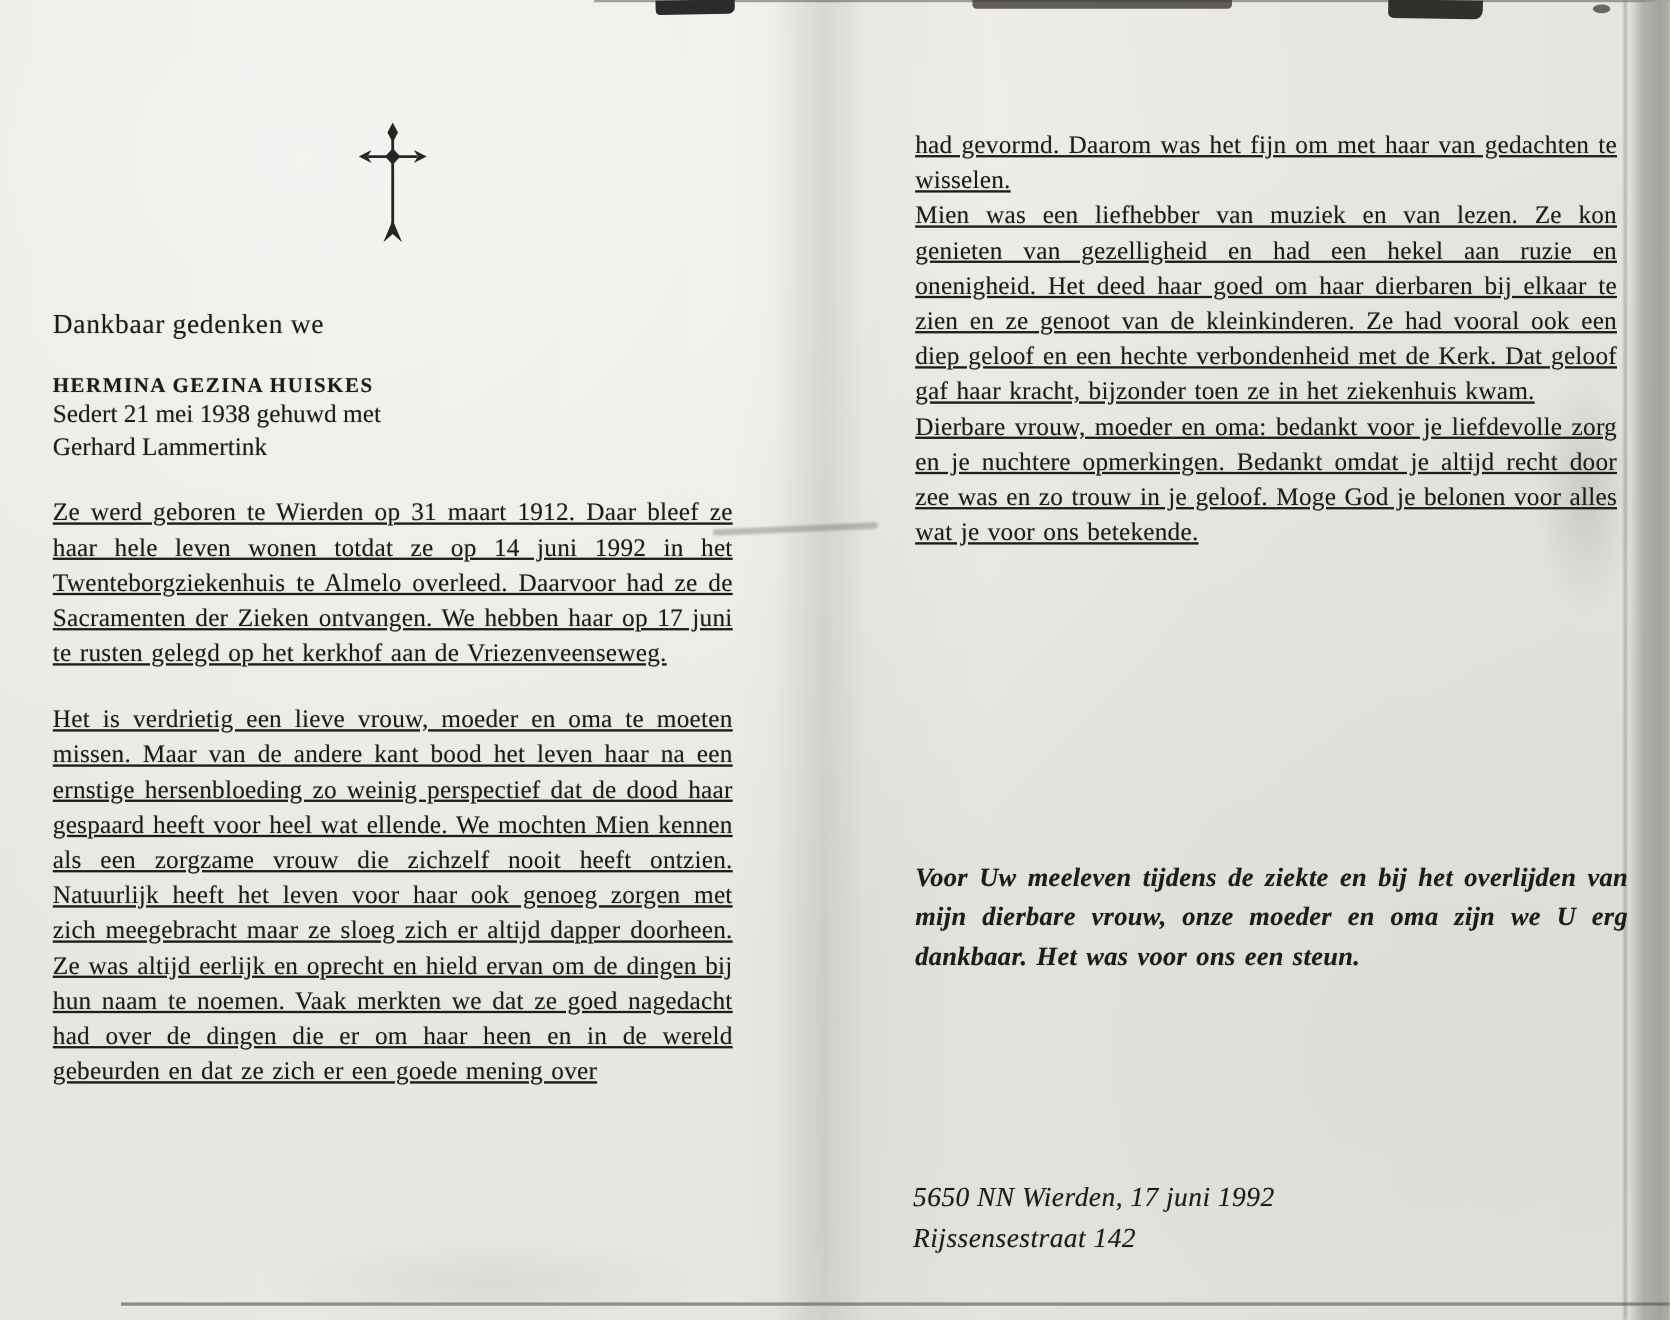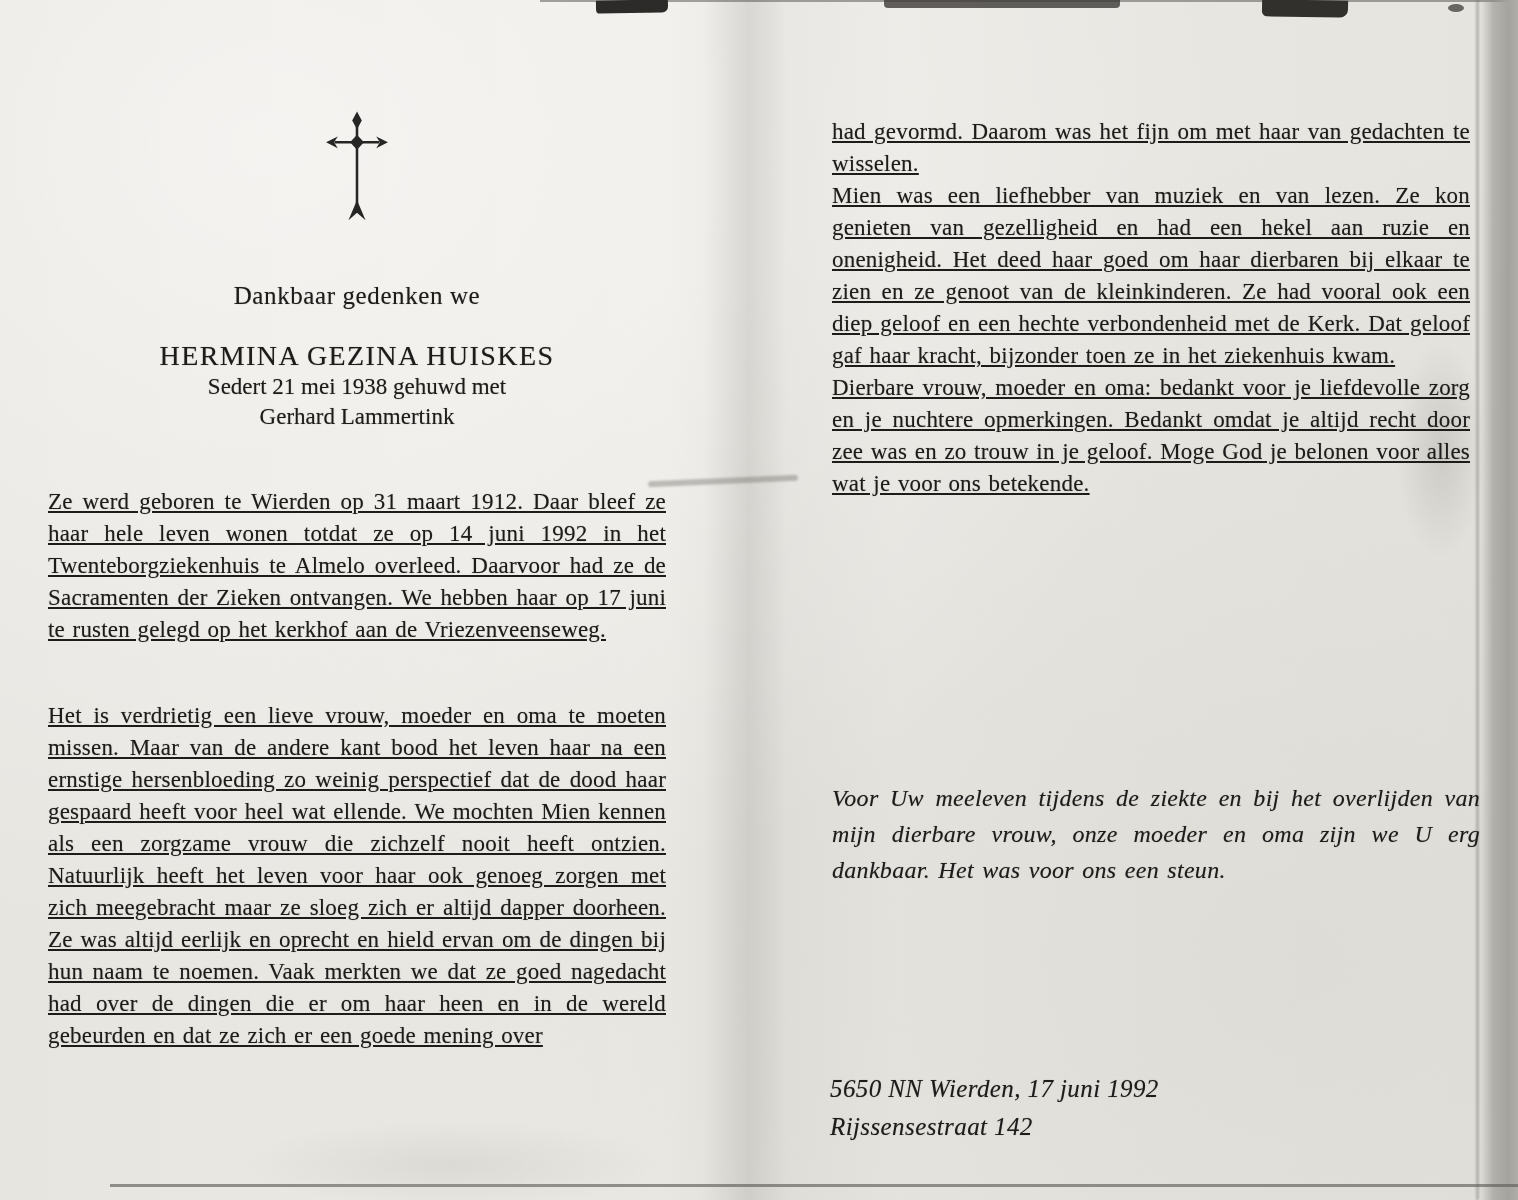--- a/index.html
+++ b/index.html
@@ -20,37 +20,38 @@
     position:absolute; top:0; left:704px; width:82px; height:1200px;
     background:linear-gradient(90deg, rgba(100,98,92,0) 0%, rgba(100,98,92,.10) 40%, rgba(120,118,112,.16) 55%, rgba(100,98,92,0) 100%);
     pointer-events:none;
   }
   .col-left { position:absolute; left:48px; top:110px; width:618px; }
   .col-right-text { position:absolute; left:832px; top:116px; width:638px; }
   .ack-block { position:absolute; left:832px; top:780px; width:648px; }
   .sig-block { position:absolute; left:1088px; top:950px; width:420px; }
   .addr-block { position:absolute; left:830px; top:1070px; width:500px; }
 
-  .center { text-align:center; }
+  .center { }
   .body-text {
     font-size:23px; line-height:32px; text-align:justify;
     letter-spacing:.2px; word-spacing:1.6px;
     text-shadow:0 0 1px rgba(25,25,22,.38);
     text-decoration:underline;
   }
   .intro-line { margin-top:52px; font-size:25px; letter-spacing:.6px; text-shadow:0 0 1px rgba(25,25,22,.4); }
-  .deceased-name { margin-top:30px; font-size:28px; font-weight:normal; letter-spacing:1.4px; text-shadow:0 0 1px rgba(25,25,22,.45); }
+  .deceased-name { margin-top:30px; font-size:19px; font-weight:bold; letter-spacing:1.4px; text-shadow:0 0 1px rgba(25,25,22,.45); }
   .marriage-line { margin-top:0; font-size:23px; line-height:30px; text-shadow:0 0 1px rgba(25,25,22,.4); }
   .marriage-line + .marriage-line { margin-top:0; }
-  .para { margin-top:54px; }
+  .para { margin-top:28px; }
   .run-in { margin-top:0; }
   .italic-text {
     font-style:italic; font-size:24px; line-height:36px;
     letter-spacing:.3px; word-spacing:2px;
     text-shadow:0 0 1px rgba(25,25,22,.4);
+    font-weight:bold;
   }
   .sig-line { font-style:italic; font-size:24px; line-height:37px; text-shadow:0 0 1px rgba(25,25,22,.4); }
   .addr-line { font-style:italic; font-size:25px; line-height:38px; letter-spacing:.4px; text-shadow:0 0 1px rgba(25,25,22,.4); }
 
   .cross-wrap { text-align:center; height:120px; }
   .cross-wrap svg { display:inline-block; }
 
   .artifact { position:absolute; pointer-events:none; }
   .edge-right {
     left:1480px; top:0; width:38px; height:1200px;

